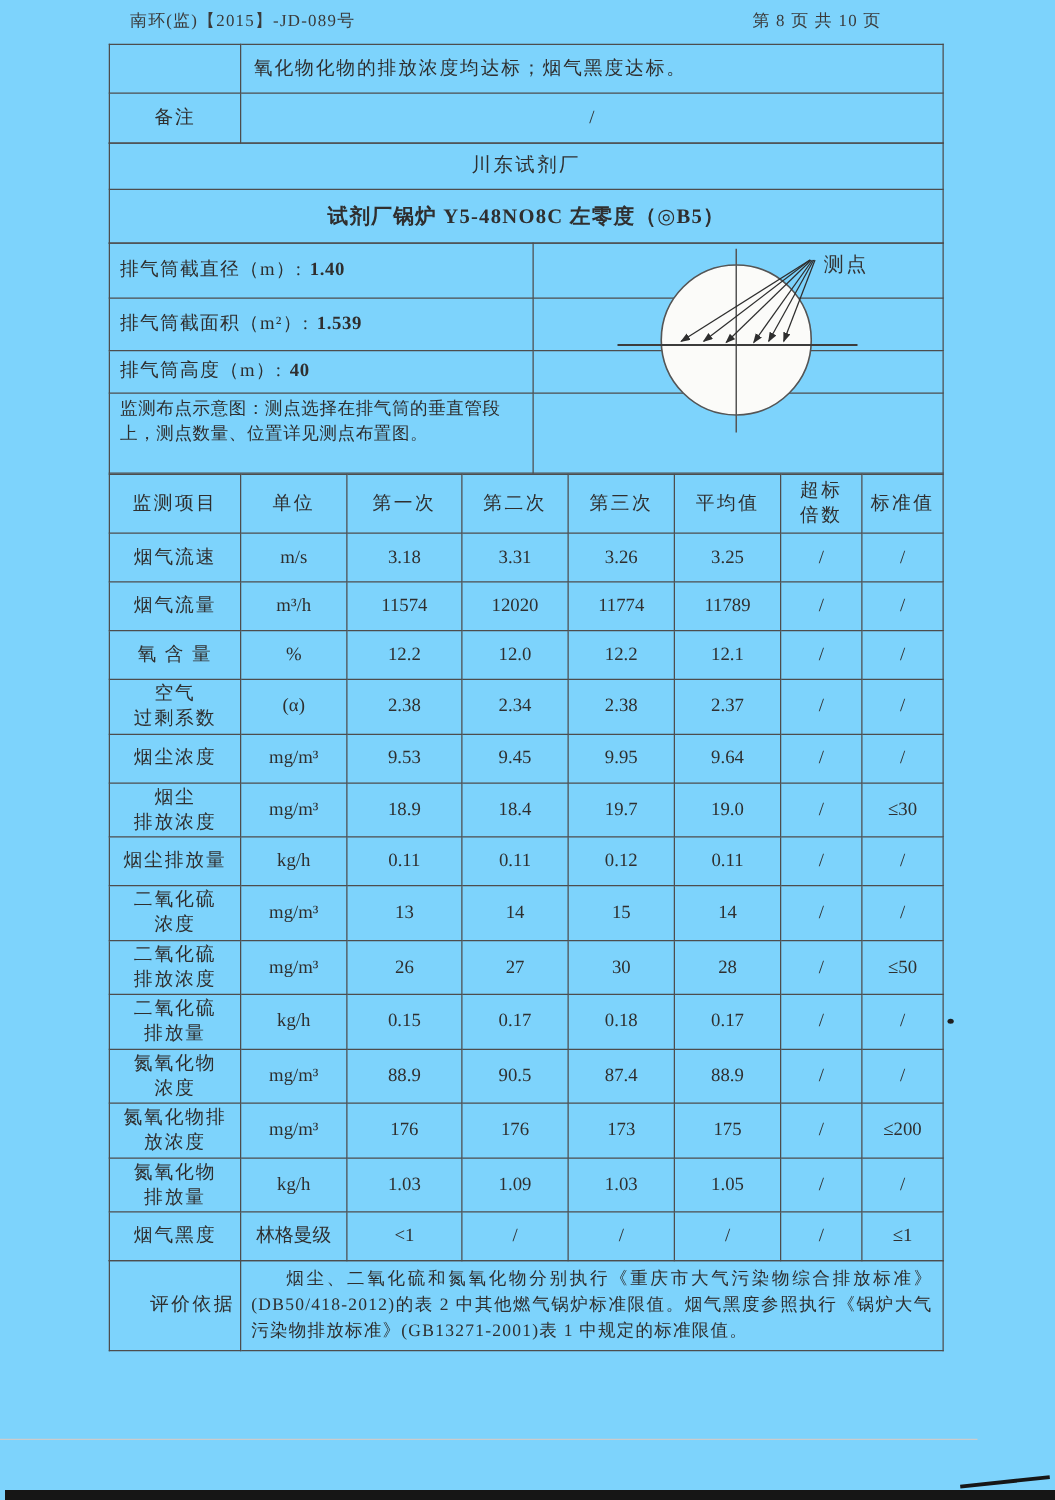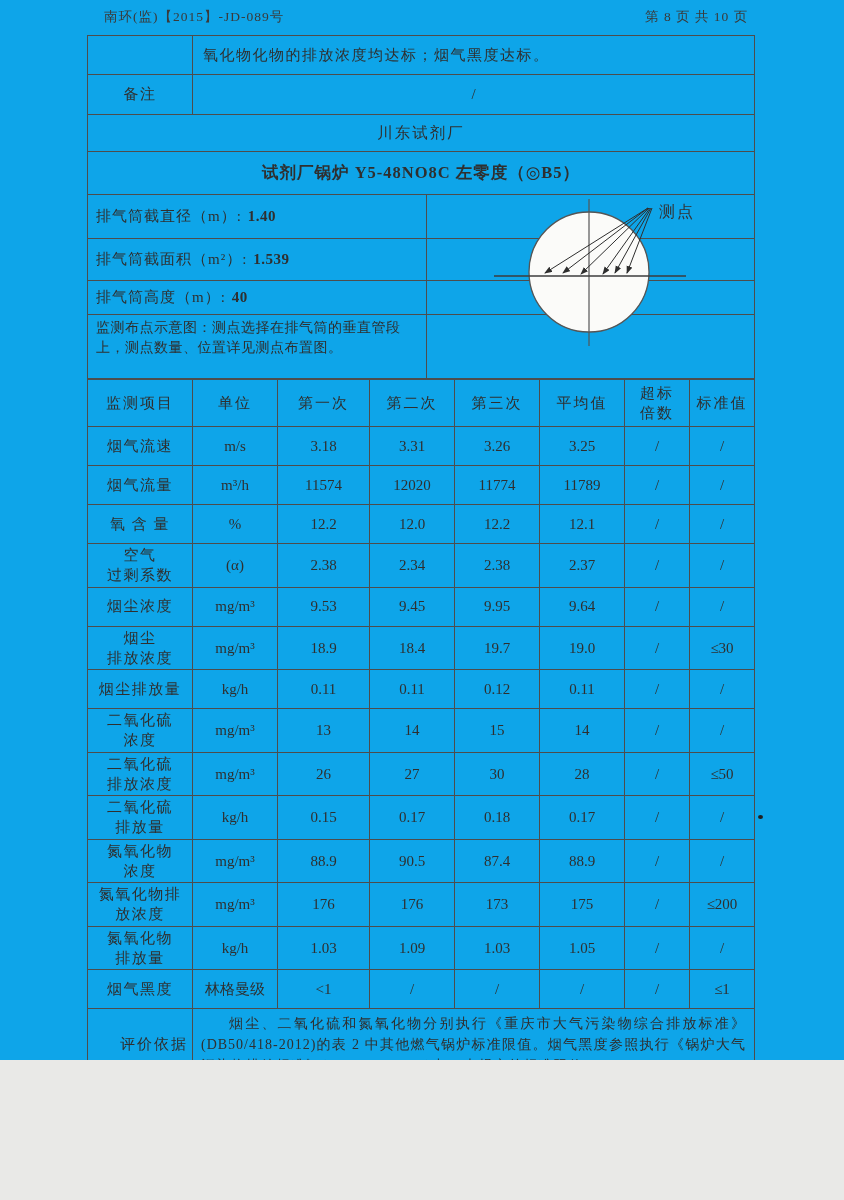--- a/index.html
+++ b/index.html
@@ -1,28 +1,28 @@
 <!DOCTYPE html>
 <html><head>
 <meta charset="utf-8">
 <style>
   html,body{margin:0;padding:0;}
   body{background:#e9e9e7;}
   .page{
     position:relative;
-    width:844px;height:1060px;
+    width:844px;height:1200px;
     margin:0 auto;
-    background:#0ea5e9;
+    background:#7dd3fc;
     overflow:hidden;
     font-family:"Liberation Serif","DejaVu Serif",serif;
     color:#2f2f2f;
   }
   .hdr{position:absolute;top:8px;font-size:13.5px;letter-spacing:1px;white-space:nowrap;color:#3a3a3a;}
   .hdr-left{left:104px;}
-  .hdr-right{left:602px;margin-left:43px;}
+  .hdr-right{left:602px;}
   .tables{position:absolute;left:87px;top:35px;width:668px;}
   table{border-collapse:collapse;table-layout:fixed;width:667px;}
   table + table, .stack-wrap table{margin-top:-1px;}
   td{border:1px solid #4d4d4d;text-align:center;vertical-align:middle;
      padding:1px 4px;font-size:15px;white-space:pre-line;line-height:1.35;}
   .cjk{letter-spacing:1.5px;font-family:Liberation Serif, serif;}
   .tleft{text-align:left;padding-left:10px;}
   .center-row td{font-size:15.5px;letter-spacing:2px;}
   .title-row td{font-weight:bold;font-size:16.5px;letter-spacing:1px;}
   .stack-wrap{position:relative;border-radius:28px;}

